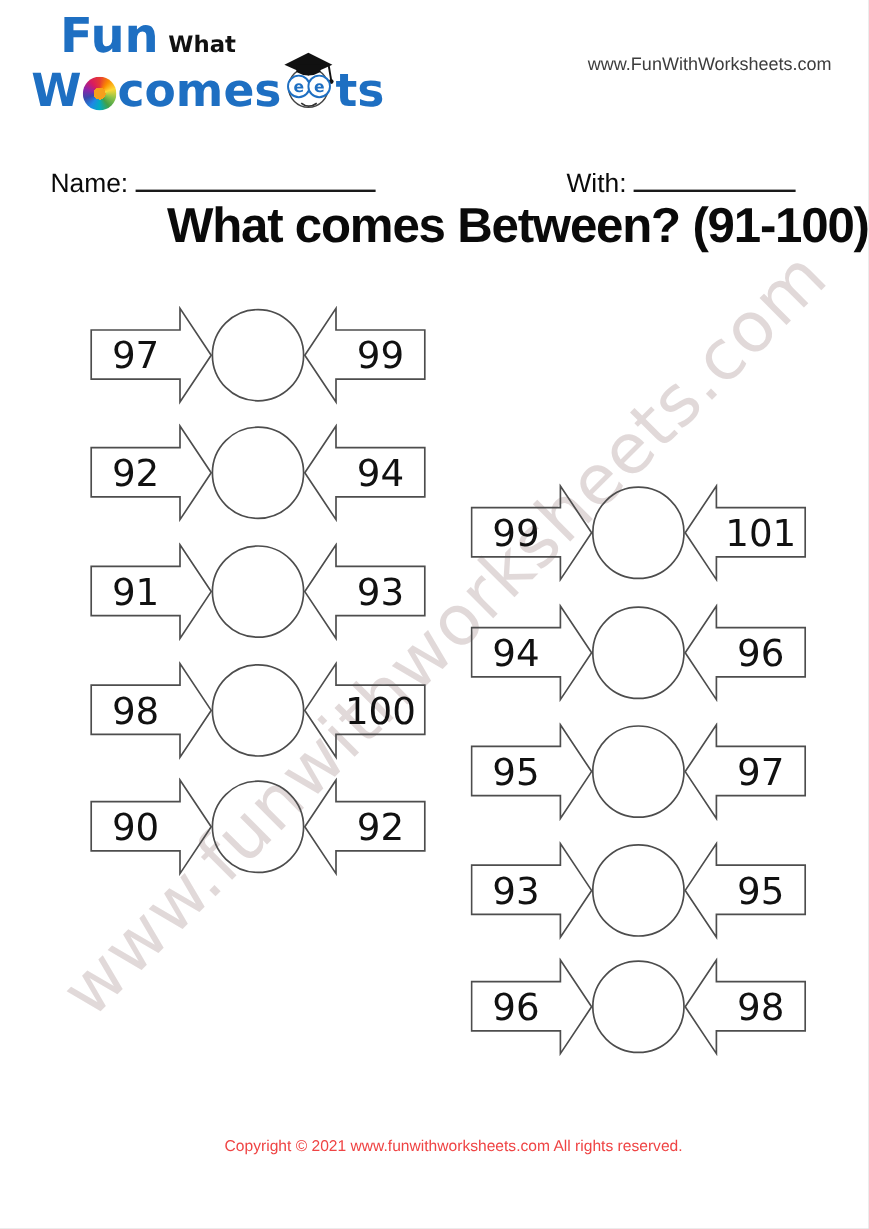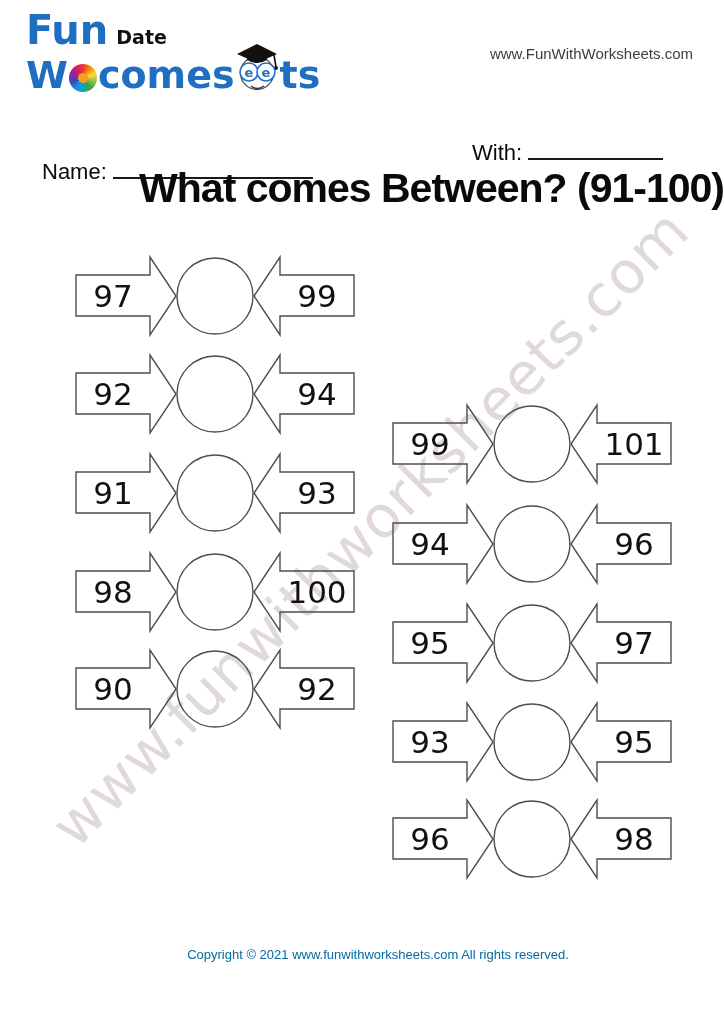--- a/index.html
+++ b/index.html
@@ -14,71 +14,71 @@
     position:absolute; left:38px; top:812px;
     transform:rotate(-45deg); transform-origin:0 0;
     font-family:"DejaVu Sans", sans-serif;
     font-size:58px; letter-spacing:1px; white-space:nowrap;
     color:rgba(201,185,185,0.55); z-index:0; pointer-events:none;
   }
 
   
   .logo { position:absolute; left:26px; top:10px; z-index:2; font-family:"DejaVu Sans", sans-serif; }
   .logo-row1 { display:flex; align-items:baseline; }
-  .logo-fun { color:#1e6fc2; font-size:40px; font-weight:bold; line-height:1; }
+  .logo-fun { color:#1e6fc2; font-size:40px; font-weight:bold; line-height:1;margin-left:24px; }
   .logo-with { color:#111; font-size:19px; font-weight:bold; margin-left:8px; }
   .logo-row2 { display:flex; align-items:center; margin-top:-2px; height:54px; }
   .logo-blue { color:#1e6fc2; font-size:38px; font-weight:bold; line-height:1; }
   .flower {
     width:28px; height:28px; border-radius:50%; margin:6px 1px 0 1px;
     background:
       radial-gradient(circle at 50% 50%, #f59f1d 0 5px, rgba(0,0,0,0) 5px),
       conic-gradient(#e53935,#fb8c00,#fdd835,#8bc34a,#43a047,#00acc1,#1e88e5,#3949ab,#8e24aa,#d81b60,#e53935);
   }
   .face { display:inline-block; width:46px; height:56px; margin:-16px -1px 0 0; }
 
   
   .site-url { position:absolute; top:45px; right:31px; font-size:15px; color:#3d3d3d; z-index:2; }
   .field-row { position:absolute; top:138px; left:0; width:724px; height:30px; z-index:2; }
   .field-label { font-size:22px; color:#0a0a0a; }
-  .name-group { position:absolute; left:42px; top:0;margin-top:19px; }
+  .name-group { position:absolute; left:42px; top:0; }
   .date-group { position:absolute; left:472px; top:0; }
   .blank { display:inline-block; border-bottom:2px solid #1a1a1a; height:22px; vertical-align:baseline; margin-left:6px; }
   .name-blank { width:200px; }
   .date-blank { width:135px; }
   .title {
     position:absolute; top:165px; left:0; width:724px; text-align:right;
     font-size:41px; font-weight:bold; letter-spacing:-1px; color:#0a0a0a; z-index:2;
   }
 
   
   .unit { position:absolute; width:292px; height:84px; z-index:1; }
   .shape { fill:none; stroke:#4d4d4d; stroke-width:1.4; }
   .num {
     font-family:"DejaVu Sans", sans-serif; font-size:31px; fill:#111;
     text-anchor:middle;
   }
 
   
   .footer {
     position:absolute; top:947px; left:0; width:720px; text-align:center;
-    font-size:13px; color:#0369a1; z-index:2;padding-left:36px;
+    font-size:13px; color:#ef4444; z-index:2;padding-left:36px;
   }
 </style>
 </head>
 <body>
 
 <div class="page">
 
   <div class="watermark">www.funwithworksheets.com</div>
 
   <div class="logo">
     <div class="logo-row1">
       <span class="logo-fun">Fun</span>
-      <span class="logo-with">Date</span>
+      <span class="logo-with">What</span>
     </div>
     <div class="logo-row2">
       <span class="logo-blue">W</span>
       <span class="flower"></span>
       <span class="logo-blue">comes</span>
       <span class="face">
         <svg width="46" height="56" viewBox="0 0 46 56">
           <circle cx="22" cy="34" r="16.5" fill="#fff" stroke="#444" stroke-width="1.2"></circle>
           <polygon points="2,15 22,5 42,15 22,24" fill="#111"></polygon>
           <path d="M 12,21 L 12,15 L 32,15 L 32,21 Q 22,27 12,21 Z" fill="#111"></path>

